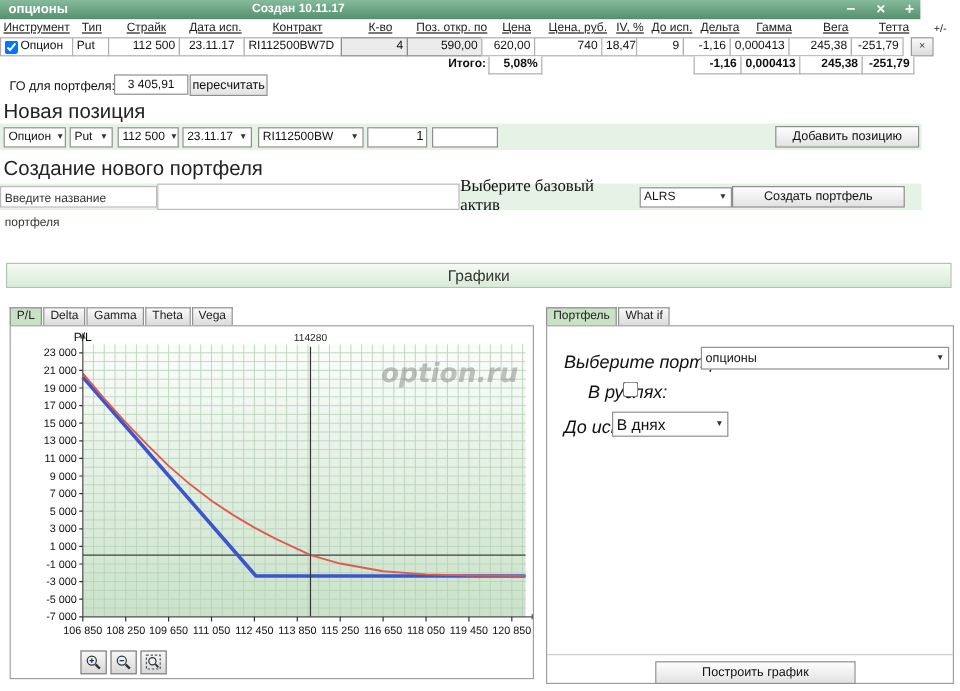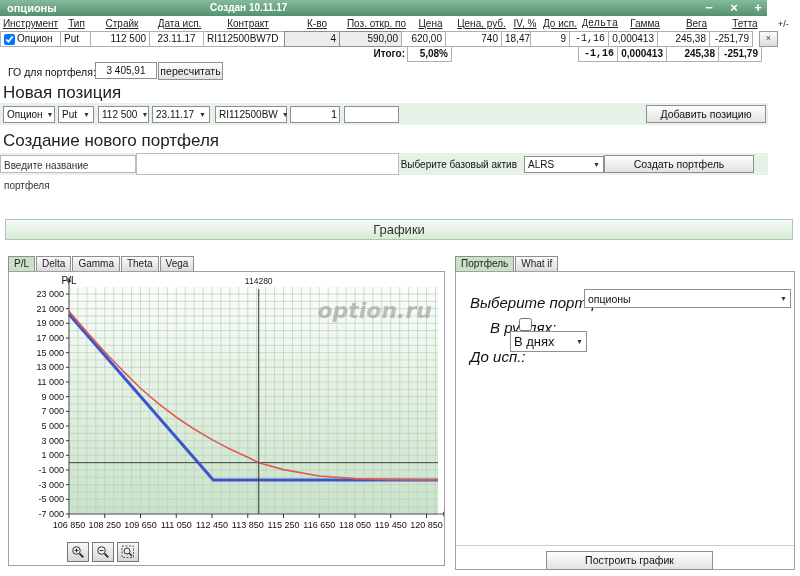--- a/index.html
+++ b/index.html
@@ -19,21 +19,21 @@
       box-sizing:border-box;padding:0 1px;white-space:nowrap;overflow:hidden;}
   .dc{height:16px;line-height:14px;border:1px solid #b0b0b0;box-sizing:border-box;
       margin-left:-1px;padding:0 3px;background:#fff;white-space:nowrap;overflow:hidden;}
   .dc.first{margin-left:0;}
   .inputcell{background:#ececec;border-color:#8d8d8d;}
   .tc{height:15px;line-height:13px;box-sizing:border-box;padding:0 3px;white-space:nowrap;}
   .tcb{border:1px solid #b0b0b0;border-top:none;margin-left:-1px;background:#fff;}
   .ra{text-align:right;} .ce{text-align:center;} .bold{font-weight:bold;}
   .c0{width:61px;} .c1{width:31px;} .c2{width:60px;} .c3{width:55px;} .c4{width:82px;}
   .c5{width:56px;} .c6{width:63px;} .c7{width:45px;} .c8{width:57px;} .c9{width:30px;}
-  .c10{width:40px;} .c11{width:40px;font-family:Liberation Mono, monospace;} .c12{width:50px;} .c13{width:53px;} .c14{width:44px;}
+  .c10{width:40px;} .c11{width:40px;} .c12{width:50px;} .c13{width:53px;} .c14{width:44px;}
   .c15{width:33px;}
   .rowchk{display:flex;align-items:center;gap:2px;}
   .rowchk input{width:11px;height:11px;margin:0;}
   .delbtn{width:17px;height:14px;margin:0 0 0 6px;border:1px solid #999;
           background:linear-gradient(#fafafa,#dcdcdc);font-size:9px;line-height:12px;
           text-align:center;color:#444;cursor:default;}
   
   .btn{border:1px solid #8f8f8f;background:linear-gradient(#fefefe,#e2e2e2);
        font-size:10.5px;color:#111;text-align:center;box-sizing:border-box;cursor:default;}
   .sel{display:inline-flex;justify-content:space-between;align-items:center;
@@ -142,36 +142,36 @@
       <span class="arr">▼</span>
     </div>
   <div class="sel" style="width:51px;margin-left:4px;">
       <span>112 500</span>
       <span class="arr">▼</span>
     </div>
   <div class="sel" style="width:58px;margin-left:3px;">
       <span>23.11.17</span>
       <span class="arr">▼</span>
     </div>
-  <div class="sel" style="width:72px;margin-left:5px;">
+  <div class="sel" style="width:88px;margin-left:5px;">
       <span>RI112500BW</span>
       <span class="arr">▼</span>
     </div>
   <div class="inputbox ra" style="width:50px;height:17px;line-height:15px;margin-left:3px;padding:0 2px;">1</div>
   <div class="inputbox" style="width:55px;height:17px;margin-left:4px;"></div>
   <div style="flex:1;"></div>
   <div class="btn" style="width:120px;height:18px;line-height:16px;margin-right:2px;">Добавить позицию</div>
 </div>
 
 <div class="h2" style="top:131px;">Создание нового портфеля</div>
 <div class="greenrow" style="top:153px;height:22px;">
   <div style="width:136px;height:18px;line-height:20px;background:#fff;border:1px solid #bbb;box-sizing:border-box;padding-left:3px;font-size:10px;color:#333;">Введите название портфеля</div>
   <div class="inputbox" style="width:263px;height:22px;border-color:#bbb;"></div>
   <div style="flex:1;"></div>
-  <span style="font-size:10px;">Выберите базовый актив</span>
+  <span style="font-size:14px;font-family:Liberation Serif, serif;">Выберите базовый актив</span>
   <div class="sel" style="width:80px;margin-left:7px;">
       <span>ALRS</span>
       <span class="arr">▼</span>
     </div>
   <div class="btn" style="width:150px;height:18px;line-height:16px;margin-right:14px;">Создать портфель</div>
 </div>
 
 <div class="chartsbar">Графики</div>
 
 <div class="panel" style="left:8px;top:256px;width:437px;height:310px;">
@@ -357,20 +357,20 @@
   </div>
   <div class="pbody" style="top:15px;">
     <span class="rlabel" style="left:14px;top:22px;">Выберите портфель</span>
     <div class="sel" style="position:absolute;left:128px;top:17px;width:207px;height:19px;font-size:10.5px;">
         <span>опционы</span>
         <span class="arr">▼</span>
       </div>
     <span class="rlabel" style="left:14px;top:47px;padding-left:20px;">В рублях:</span>
     <input type="checkbox" style="position: absolute; left: 63px; top: 46px; width: 13px; height: 13px; margin: 0px;">
     <span class="rlabel" style="left:14px;top:76px;">До исп.:</span>
-    <div class="sel" style="position:absolute;left:54px;top:59px;width:77px;height:21px;font-size:13px;">
+    <div class="sel" style="position:absolute;left:54px;top:71px;width:97px;height:21px;font-size:13px;">
         <span>В днях</span>
         <span class="arr">▼</span>
       </div>
     <div class="divline" style="top:273px;"></div>
     <div class="btn" style="position:absolute;left:90px;top:279px;width:167px;height:19px;line-height:17px;">Построить график</div>
   </div>
 </div>
 
 </body></html>

